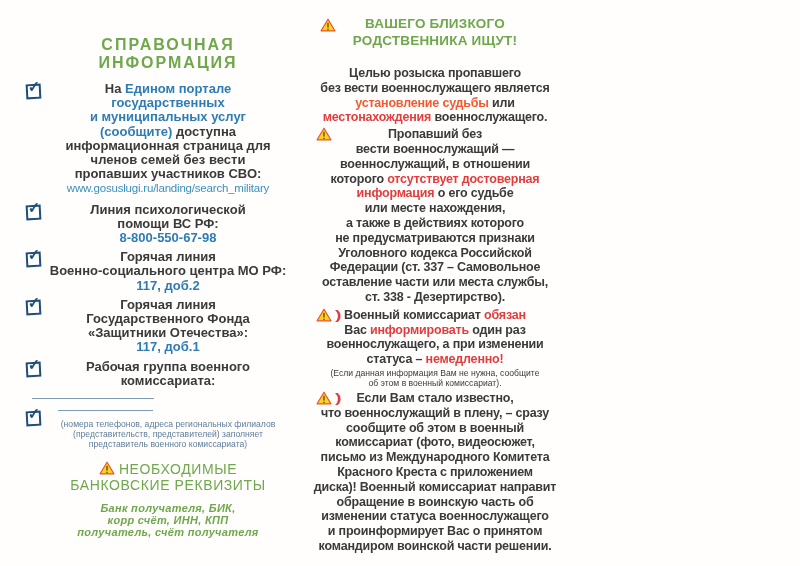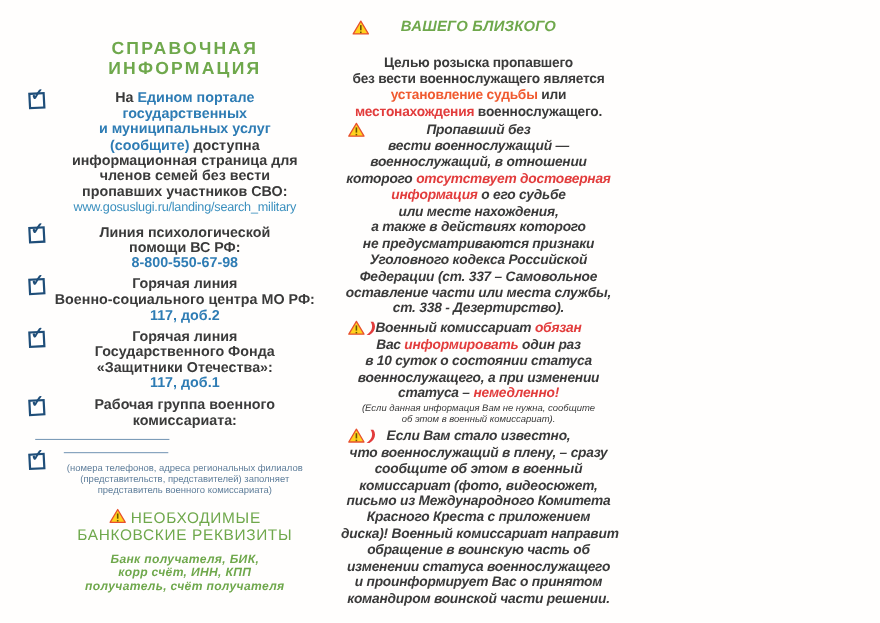--- a/index.html
+++ b/index.html
@@ -38,21 +38,21 @@
   .footnote{
     font-size:8.6px;color:var(--footnote_blue);
     line-height:10px;margin-top:8px;font-weight:normal;
   }
   .bank{margin-top:12px;}
   .bank-heading{font-size:14px;font-weight:normal;color:var(--green);line-height:16px;letter-spacing:0.6px;}
   .bank-heading .warn-svg{vertical-align:-1px;margin-right:4px;}
   .bank-details{font-size:11px;font-style:italic;font-weight:bold;color:var(--green);line-height:12px;margin-top:9px;letter-spacing:0.3px;}
 
   
-  .r-block{position:relative;margin-bottom:3px;font-style:italic;}
+  .r-block{position:relative;margin-bottom:3px;}
   .r-heading{font-size:13.5px;font-weight:bold;color:var(--green);line-height:16.5px;letter-spacing:0.2px;padding:0 16px;}
   .r-text{font-size:12.5px;font-weight:bold;line-height:14.8px;letter-spacing:-0.2px;}
   .r-intro{margin-top:17px;margin-bottom:2px;}
   .r-note{font-size:8.6px;font-weight:normal;line-height:10px;margin:1px 0 3px 0;}
   .warn-icon{position:absolute;left:6px;top:0;}
   .warn-icon.pos-head{left:10px;top:2px;}
   .warn-svg{width:16px;height:14px;display:inline-block;}
   .tri{fill:var(--warn_yellow);stroke:var(--warn_stroke);stroke-width:1.6;stroke-linejoin:round;}
   .ex{fill:var(--warn_dark);}
   .red-mark{
@@ -170,20 +170,21 @@
     <div class="r-block">
       <span class="warn-icon pos-head">
         <svg class="warn-svg" viewBox="0 0 22 19">
             <path class="tri" d="M11 1.5 L20.5 17.5 L1.5 17.5 Z"></path>
             <rect class="ex" x="10" y="6.5" width="2" height="6.5"></rect>
             <rect class="ex" x="10" y="14.6" width="2" height="1.9"></rect>
           </svg>
       </span>
       <div class="r-heading">
           <div class="line"><span>ВАШЕГО БЛИЗКОГО</span></div>
+          <div class="line"><span>РОДСТВЕННИКА ИЩУТ!</span></div>
         </div>
     </div>
 
     <div class="r-text r-intro">
         <div class="line"><span>Целью розыска пропавшего</span></div>
         <div class="line"><span>без вести военнослужащего является</span></div>
         <div class="line"><span class="s-orange">установление судьбы</span><span class="s-dark"> или</span></div>
         <div class="line"><span class="s-red">местонахождения</span><span class="s-dark"> военнослужащего.</span></div>
       </div>
 
@@ -216,21 +217,20 @@
         <svg class="warn-svg" viewBox="0 0 22 19">
             <path class="tri" d="M11 1.5 L20.5 17.5 L1.5 17.5 Z"></path>
             <rect class="ex" x="10" y="6.5" width="2" height="6.5"></rect>
             <rect class="ex" x="10" y="14.6" width="2" height="1.9"></rect>
           </svg>
       </span>
       <span class="red-mark">)</span>
       <div class="r-text">
           <div class="line"><span class="s-dark">Военный комиссариат </span><span class="s-red">обязан</span></div>
           <div class="line"><span class="s-dark">Вас </span><span class="s-red">информировать</span><span class="s-dark"> один раз</span></div>
-          <div class="line"><span>в 10 суток о состоянии статуса</span></div>
           <div class="line"><span>военнослужащего, а при изменении</span></div>
           <div class="line"><span class="s-dark">статуса – </span><span class="s-red">немедленно!</span></div>
         </div>
       <div class="r-note">
           <div class="line"><span>(Если данная информация Вам не нужна, сообщите</span></div>
           <div class="line"><span>об этом в военный комиссариат).</span></div>
         </div>
     </div>
 
     <div class="r-block">

